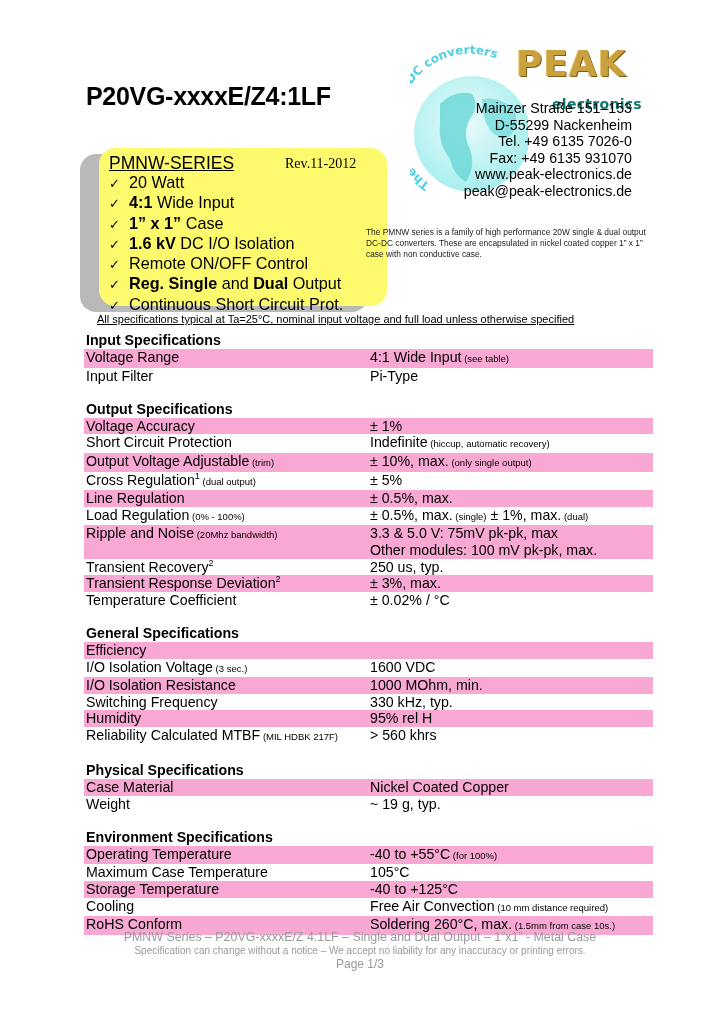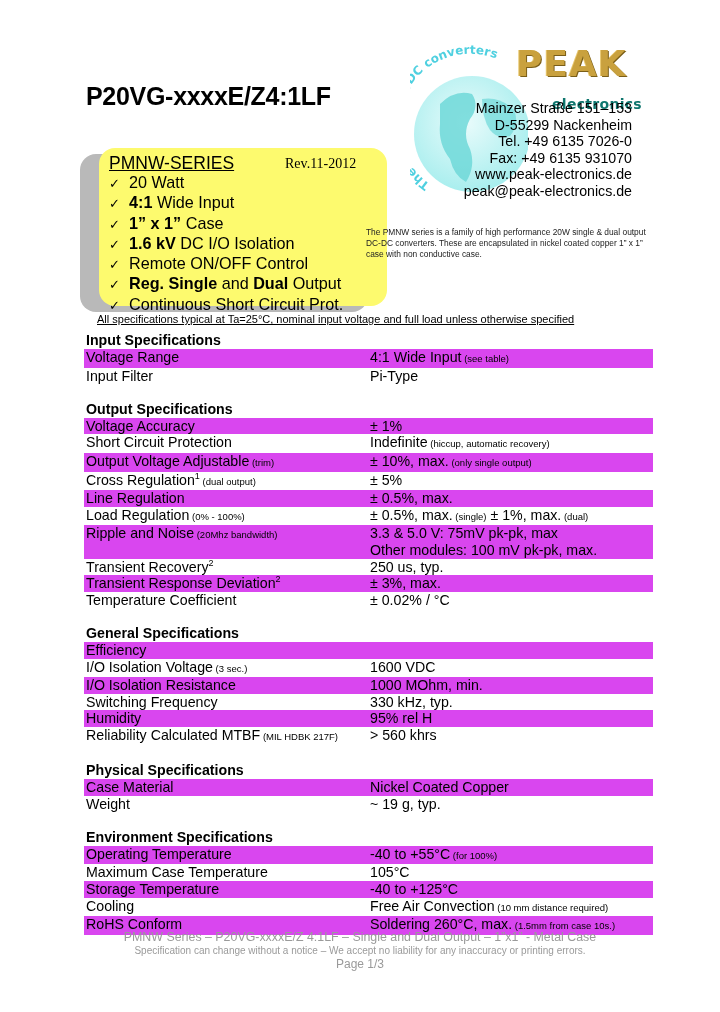--- a/index.html
+++ b/index.html
@@ -36,21 +36,21 @@
   
   .desc { left:366px; top:227px; width:290px; font-size:8.4px; line-height:11px; color:#222; }
 
   
   .note { left:97px; top:313px; font-size:11px; text-decoration:underline; white-space:nowrap; }
 
   
   .specs { left:84px; top:332px; width:569px; }
   .sec-title { font-weight:bold; font-size:14.2px; height:17px; line-height:17px; padding-left:2px; }
   .row { display:flex; font-size:14.2px; line-height:16.6px; min-height:16.6px; }
-  .row.alt { background:#d946ef; }
+  .row.alt { background:#f9a8d4; }
   .row .lbl { width:284px; padding-left:2px; white-space:nowrap; }
   .row .val { flex:1; white-space:nowrap; }
   .small { font-size:9.5px; }
   sup { font-size:9px; line-height:0; vertical-align:6px; }
   .gap { height:16.6px; }
 
   
   .footer { left:0; top:930px; width:720px; text-align:center; color:#9a9a9a; }
   .footer .f1 { font-size:12.4px; line-height:15px; }
   .footer .f2 { font-size:10px; line-height:11px; }

